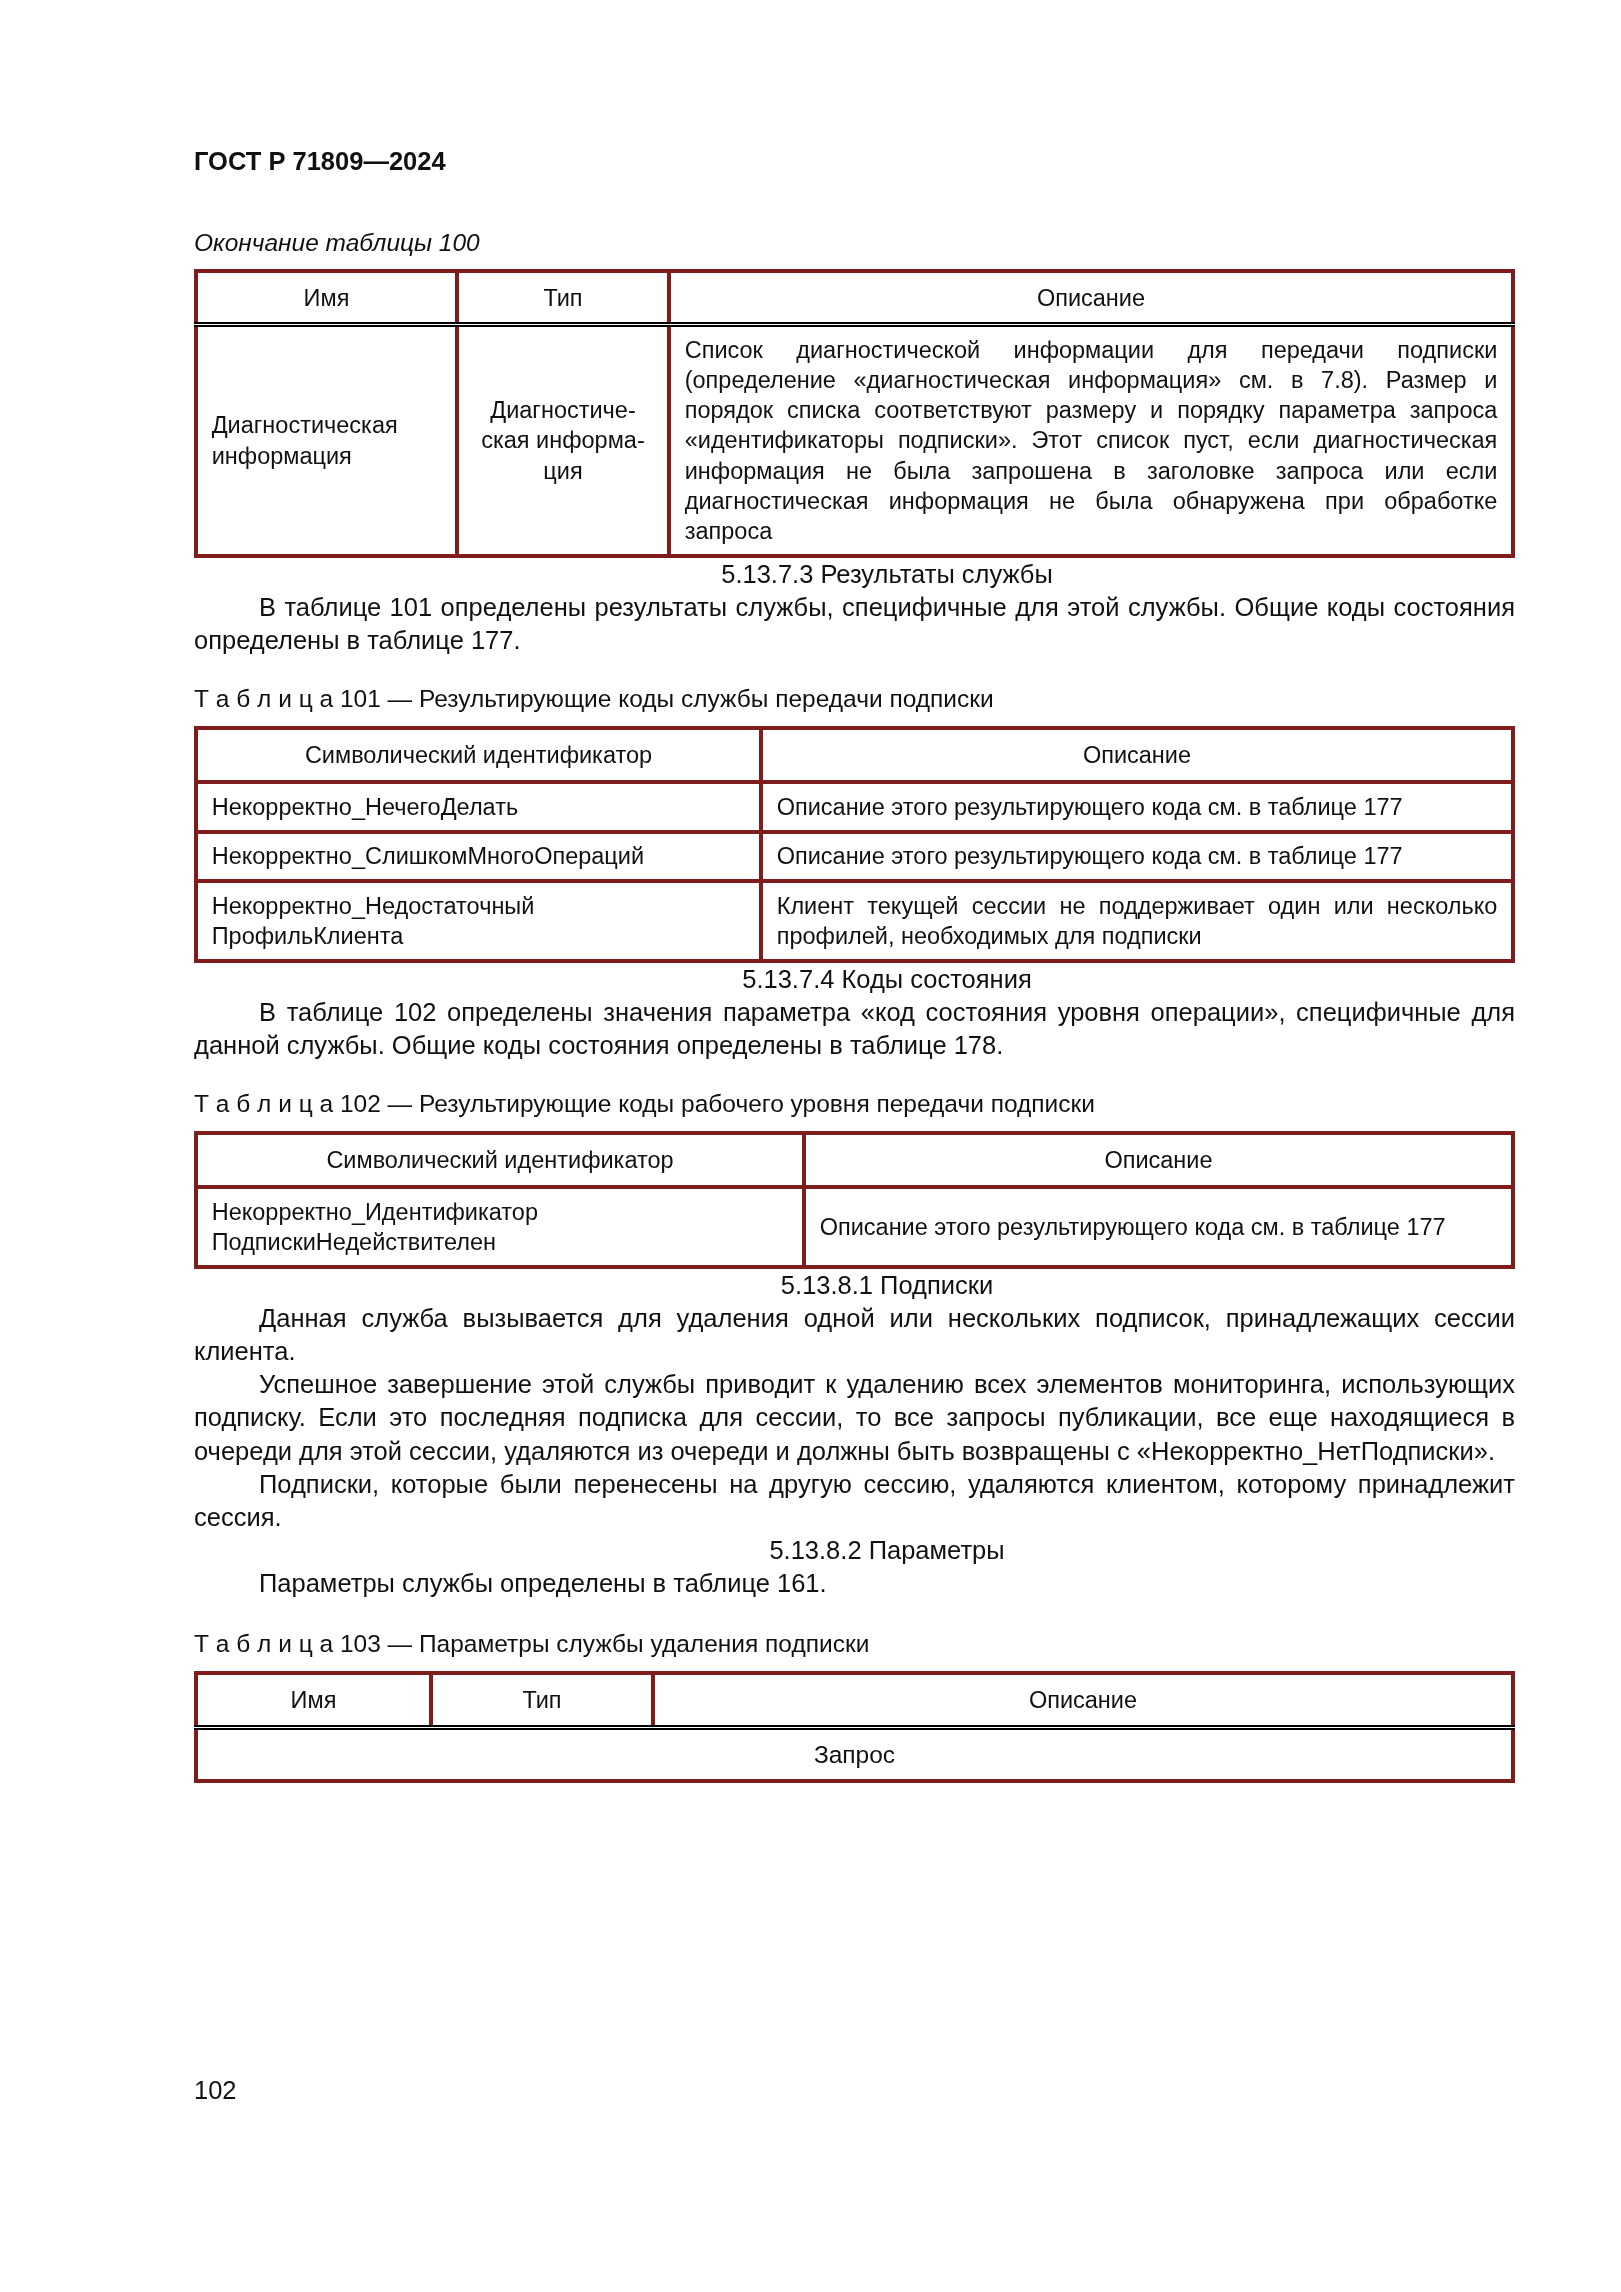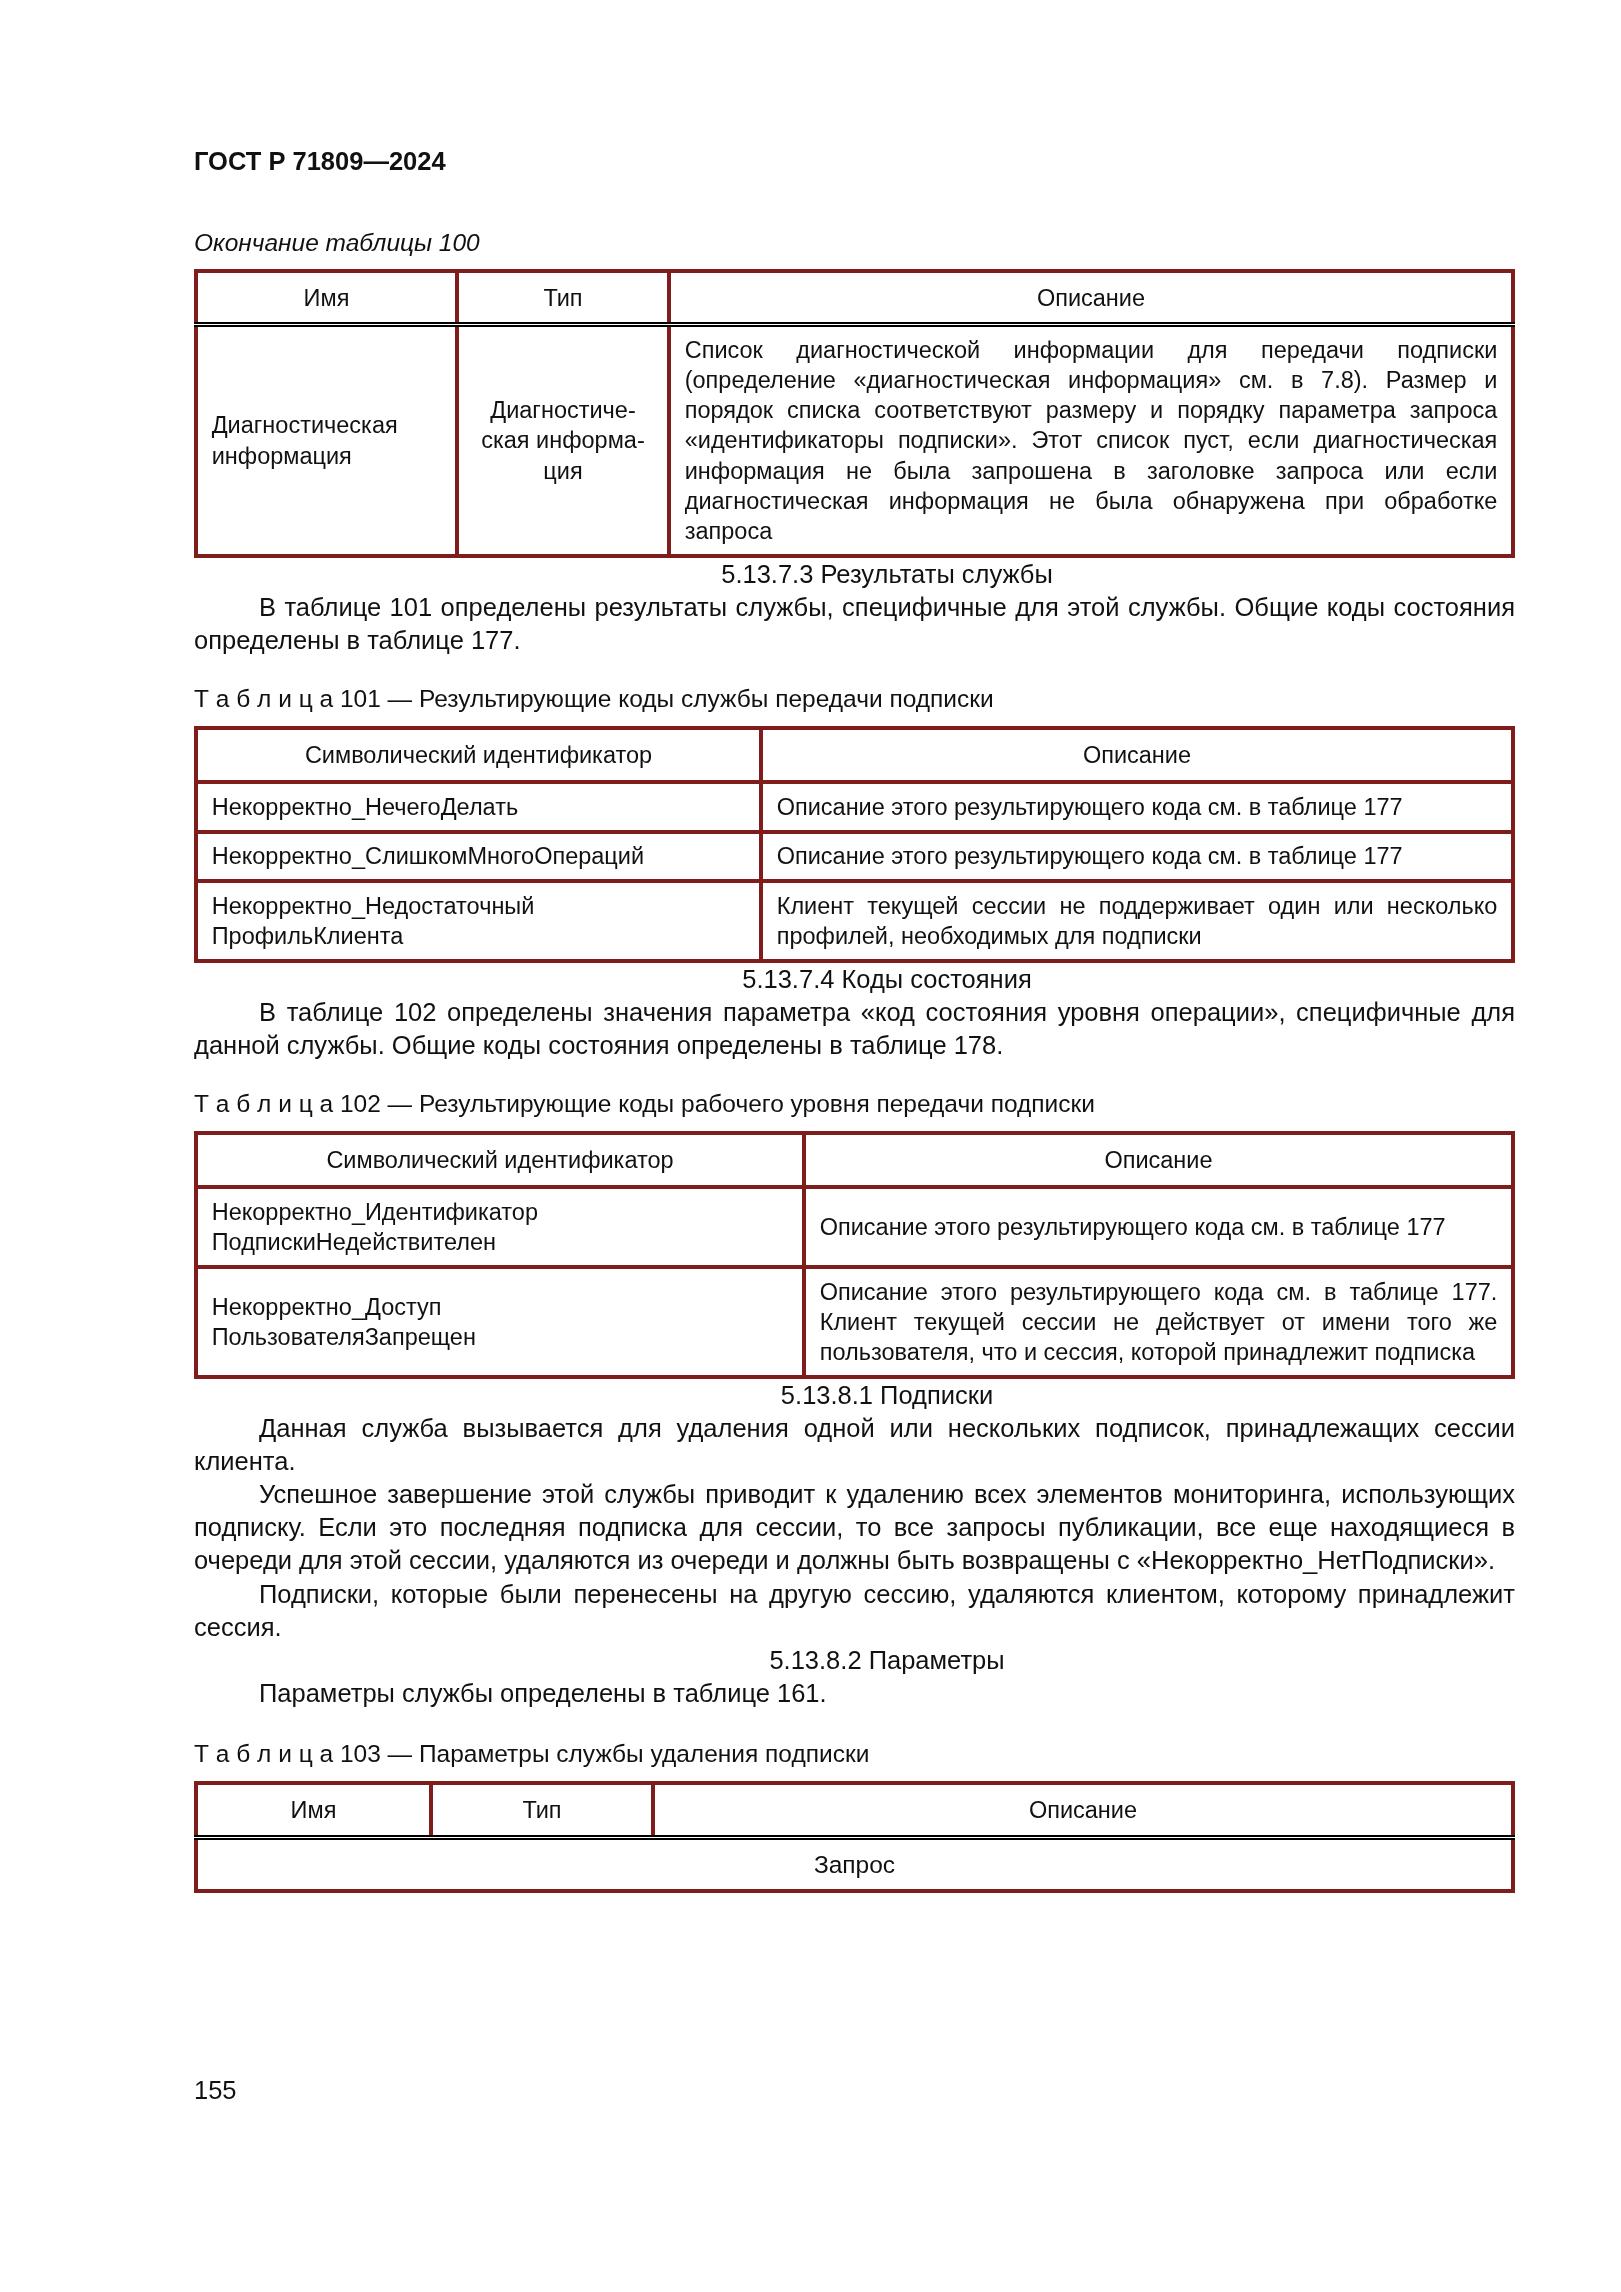--- a/index.html
+++ b/index.html
@@ -177,25 +177,20 @@
         <th>Символический идентификатор</th>
         <th>Описание</th>
       </tr>
     </thead>
     <tbody>
       <tr>
         <td class="cell-id pre">Некорректно_Идентификатор
 ПодпискиНедействителен</td>
         <td class="cell-desc">Описание этого результирующего кода см. в таблице 177</td>
       </tr>
-      <tr>
-        <td class="cell-id pre">Некорректно_Доступ
-ПользователяЗапрещен</td>
-        <td class="cell-desc">Описание этого результирующего кода см. в таблице 177. Клиент текущей сессии не действует от имени того же пользователя, что и сессия, которой принадлежит подписка</td>
-      </tr>
     </tbody>
   </table>
 
   <h4 class="section-heading">5.13.8.1 Подписки</h4>
   <p class="para">Данная служба вызывается для удаления одной или нескольких подписок, принадлежащих сессии клиента.</p>
   <p class="para">Успешное завершение этой службы приводит к удалению всех элементов мониторинга, использующих подписку. Если это последняя подписка для сессии, то все запросы публикации, все еще находящиеся в очереди для этой сессии, удаляются из очереди и должны быть возвращены с «Некорректно_НетПодписки».</p>
   <p class="para">Подписки, которые были перенесены на другую сессию, удаляются клиентом, которому принадлежит сессия.</p>
   <h4 class="section-heading">5.13.8.2 Параметры</h4>
   <p class="para">Параметры службы определены в таблице 161.</p>
 
@@ -216,14 +211,14 @@
     </thead>
     <tbody>
       <tr class="section-row">
         <td colspan="3">Запрос</td>
       </tr>
     </tbody>
   </table>
 
 </div>
 
-<div class="page-number">155</div>
+<div class="page-number">102</div>
 
 
 </body></html>

